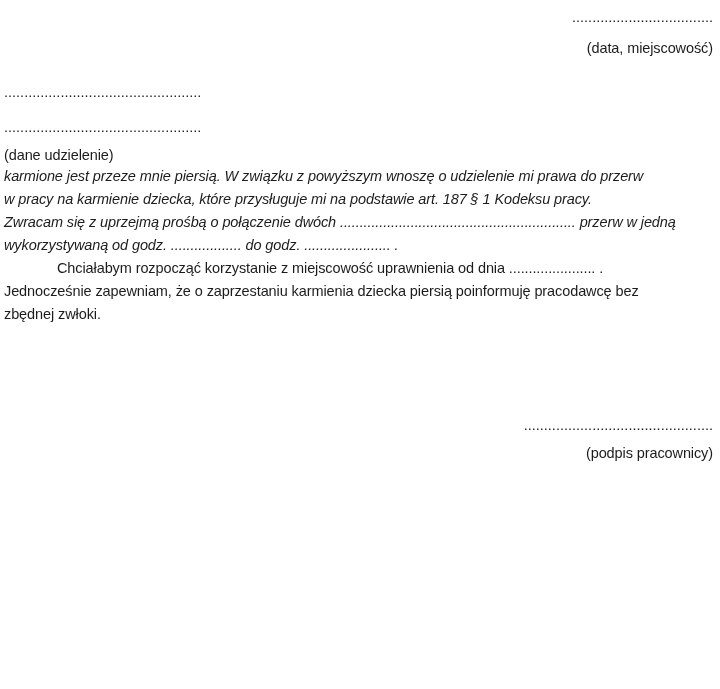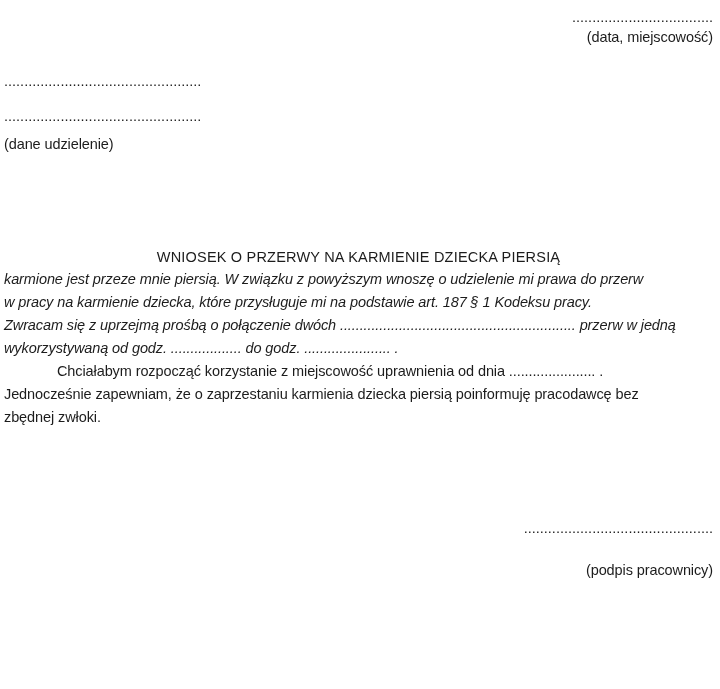--- a/index.html
+++ b/index.html
@@ -32,48 +32,47 @@
     letter-spacing: 0.2px;
   }
   p.body-par {
     margin: 0;
     line-height: 23px;
     white-space: pre-wrap;
     text-align: left;
   }
   .indent { text-indent: 53px; }
   .mt-date-line   { margin-top: 7px; }
-  .mt-date-cap    { }
+  .mt-date-cap    { margin-top: 11px; }
   .mt-emp-line1   { margin-top: 24px; }
   .mt-emp-line2   { margin-top: 15px; }
   .mt-emp-cap     { margin-top: 8px; }
   .mt-p1          { margin-top: 51px; }
   .mt-p2          { margin-top: 11px; font-style: italic; }
   .mt-p3          { margin-top: 7px; }
   .mt-p4          { margin-top: 9px; }
   .mt-sig-line    { margin-top: 89px; }
-  .mt-sig-cap     { margin-top: 22px; }
+  .mt-sig-cap     { margin-top: 8px; }
 </style>
 </head>
 <body>
 
 <div class="page">
 
   <div class="align-right">
     <div class="dotted-line mt-date-line">...................................</div>
     <div class="caption mt-date-cap">(data, miejscowość)</div>
   </div>
 
   <div>
     <div class="dotted-line mt-emp-line1">.................................................</div>
     <div class="dotted-line mt-emp-line2">.................................................</div>
     <div class="caption mt-emp-cap">(dane udzielenie)</div>
   </div>
 
-  <h1 class="doc-title">WNIOSEK O PRZERWY NA KARMIENIE DZIECKA PIERSIĄ</h1>
 
 
   <p class="body-par mt-p2">karmione jest przeze mnie piersią. W związku z powyższym wnoszę o udzielenie mi prawa do przerw
 w pracy na karmienie dziecka, które przysługuje mi na podstawie art. 187 § 1 Kodeksu pracy.
 Zwracam się z uprzejmą prośbą o połączenie dwóch ............................................................ przerw w jedną
 wykorzystywaną od godz. .................. do godz. ...................... .</p>
 
   <p class="body-par indent mt-p3">Chciałabym rozpocząć korzystanie z miejscowość uprawnienia od dnia ...................... .</p>
 
   <p class="body-par mt-p4">Jednocześnie zapewniam, że o zaprzestaniu karmienia dziecka piersią poinformuję pracodawcę bez

